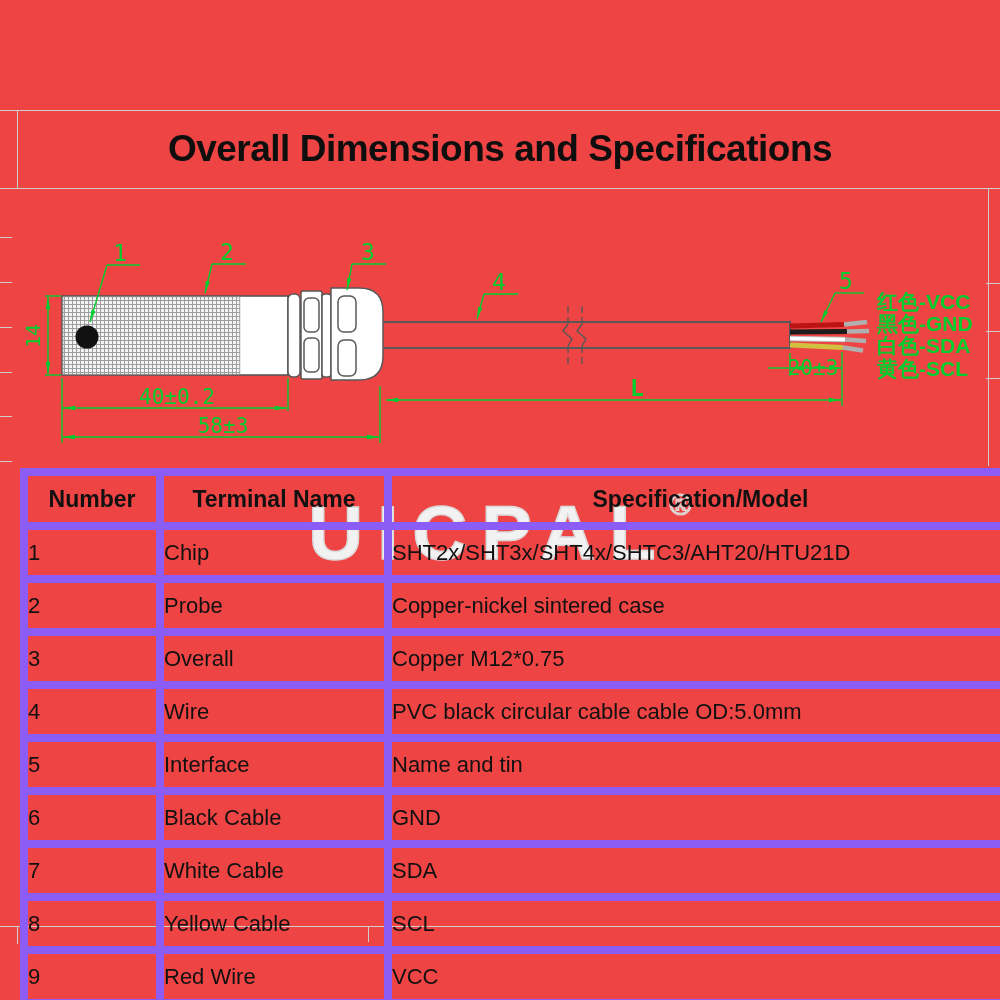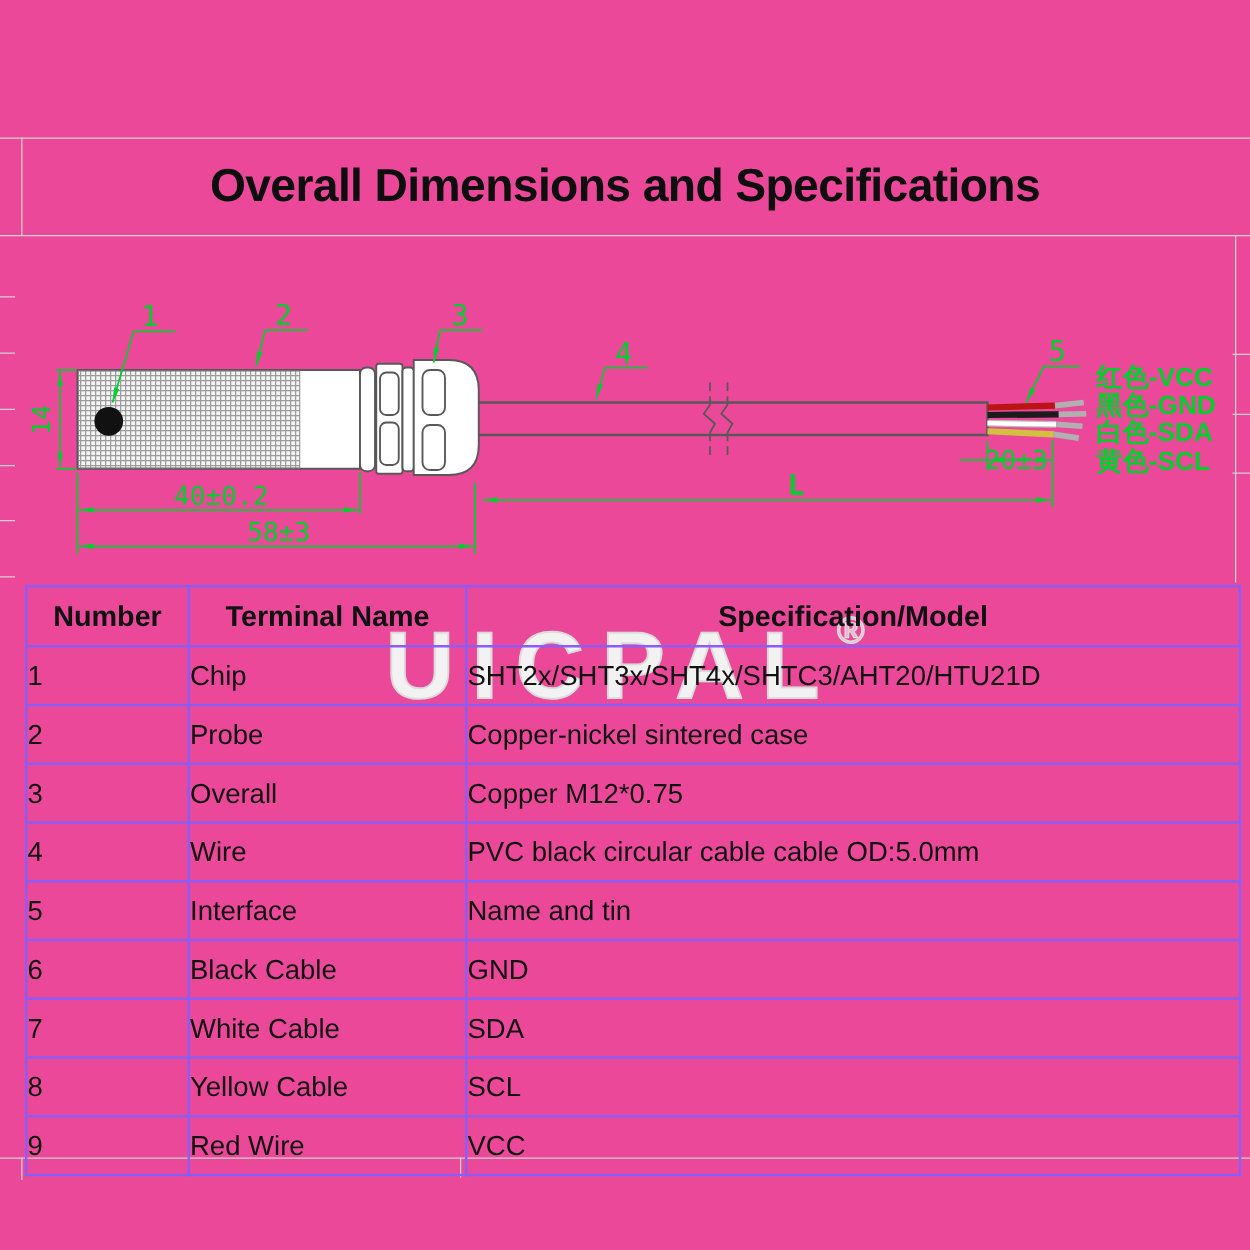--- a/index.html
+++ b/index.html
@@ -1,36 +1,36 @@
 <!DOCTYPE html>
 <html><head>
 <meta charset="utf-8">
 <style>
   html,body{margin:0;padding:0;background:#fff;}
-  #page{position:relative;width:1000px;height:1000px;background:#ec4899;overflow:hidden;
+  #page{position:relative;width:1000px;height:1000px;background:#ef4444;overflow:hidden;
         font-family:"Liberation Sans",sans-serif;}
   .g{position:absolute;background:#cfcfcf;}
   #title{position:absolute;left:0;top:128px;width:1000px;text-align:center;
          font-size:37px;font-weight:700;color:#0e0e0e;letter-spacing:-0.5px;}
   
   #wm{position:absolute;left:0;top:452px;width:1000px;text-align:center;z-index:1;pointer-events:none;margin-top:36px;}
   #wm .brand{font-size:76px;font-weight:700;letter-spacing:14px;
              color:rgba(255,255,255,0.55);-webkit-text-stroke:1.4px #dadada;
              text-shadow:0 0 1px #e2e2e2;}
   #wm .reg{font-size:30px;font-weight:700;vertical-align:44px;letter-spacing:0;
            color:rgba(255,255,255,0.55);-webkit-text-stroke:1.2px #dadada;}
   #wm .tag{margin-top:-6px;font-size:28px;font-weight:700;letter-spacing:2px;
            color:rgba(255,255,255,0.55);-webkit-text-stroke:1.2px #e0e0e0;
            text-shadow:0 0 1px #e6e6e6;}
   
   #diag{position:absolute;left:0;top:0;width:1000px;height:470px;z-index:2;}
   
   #spec{position:absolute;left:20px;top:468px;z-index:2;}
   table{border-collapse:collapse;table-layout:fixed;width:965px;background:transparent;}
-  th,td{border:2px solid #8b5cf6;vertical-align:middle;
+  th,td{border:8px solid #8b5cf6;vertical-align:middle;
         padding:0;overflow:hidden;white-space:nowrap;color:#111;}
   th{height:46px;font-size:23px;font-weight:700;}
   td{height:45px;font-size:22px;font-weight:400;}
   .c-num{width:128px;}.c-mat{width:220px;}.c-spec{width:617px;}
   svg text{font-family:"DejaVu Sans Mono","Liberation Mono",monospace;}
   svg text.cjk{font-family:"Liberation Sans",sans-serif;font-weight:700;}
 </style>
 </head>
 <body>
 

